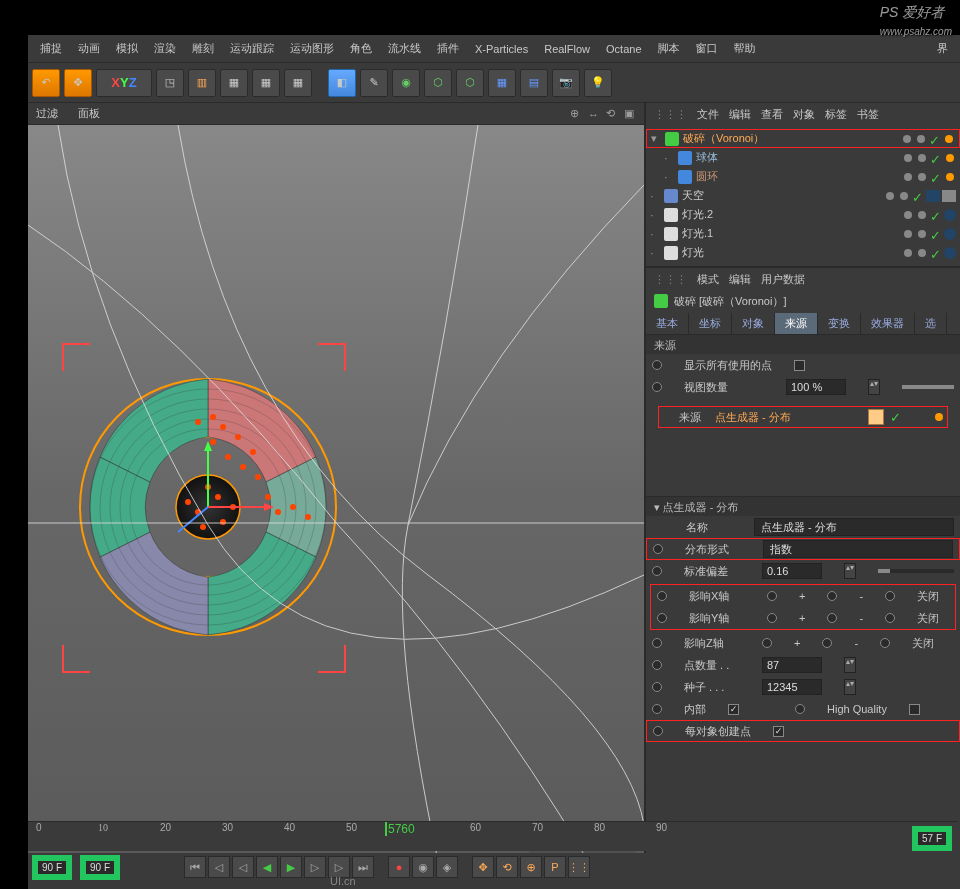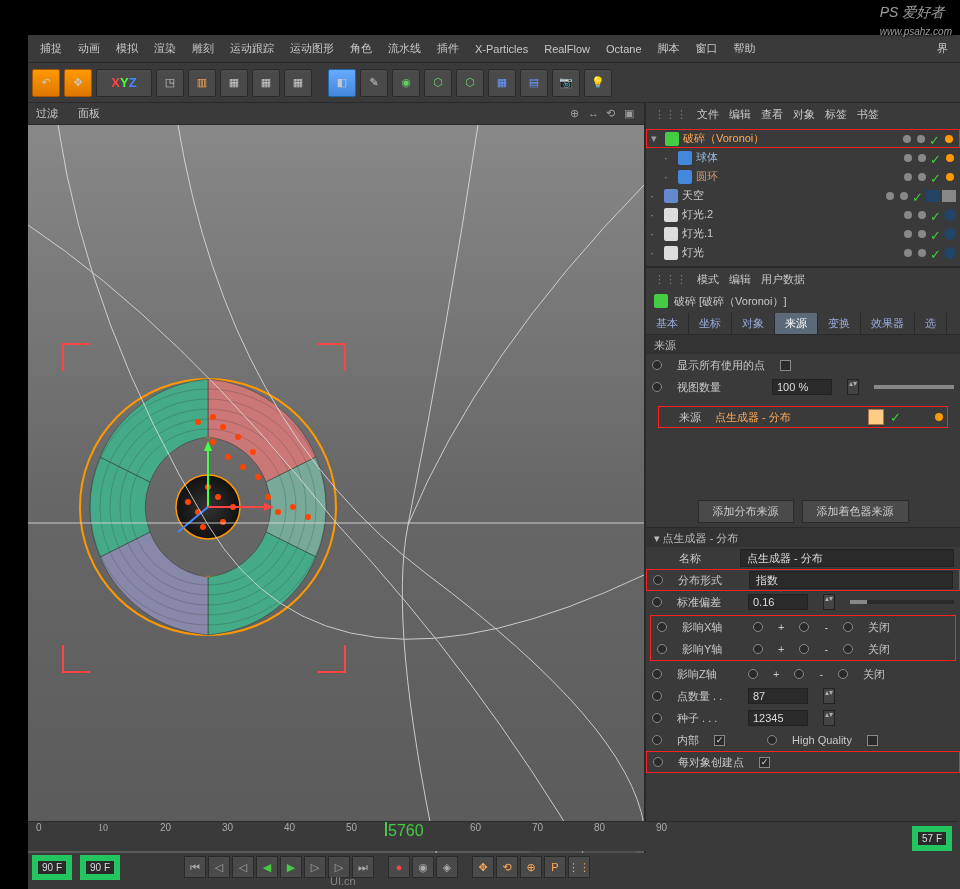--- a/index.html
+++ b/index.html
@@ -39,21 +39,21 @@
 .dot-green{color:#4c4;font-size:13px}
 .dot-orange{background:#f90;border-radius:50%;width:8px!important;height:8px!important;margin:2px}
 .redbox { border: 1px solid #f22 !important; }
 .attr-panel { flex: 1; border-top: 2px solid #2a2a2a; display: flex; flex-direction: column; overflow-y: auto; }
 .attr-head { height: 22px; display: flex; align-items: center; gap: 10px; padding: 0 8px; }
 .attr-title { height: 22px; display: flex; align-items: center; padding: 0 8px; gap: 6px; }
 .tabs { display: flex; height: 22px; align-items: flex-end; }
 .tab { padding: 3px 10px; background: #3a3a3a; color: #9ad; border-right: 1px solid #2a2a2a; font-size: 11px; }
 .tab.active { background: #5a6a78; color: #fff; }
 .section-h { height: 20px; background: #333; padding: 3px 8px; color: #bbb; border-top: 1px solid #2a2a2a; }
-.attr-row { display: flex; align-items: center; height: 22px; padding: 0 6px; gap: 15px; }
+.attr-row { display: flex; align-items: center; height: 22px; padding: 0 6px; gap: 22px; }
 .attr-row .rlabel { width: 80px; text-align: left; }
 .attr-row .radio { width: 10px; height: 10px; border: 1px solid #888; border-radius: 50%; background: #2a2a2a; }
 .attr-row .check { width: 11px; height: 11px; border: 1px solid #888; background: #2a2a2a; display: inline-flex; align-items: center; justify-content: center; font-size: 9px; color: #ddd; }
 .num-input { background: #2a2a2a; border: 1px solid #222; color: #ddd; padding: 1px 4px; width: 60px; height: 16px; font-size: 11px; }
 .spin { width: 12px; height: 16px; background: #444; border: 1px solid #222; font-size: 8px; line-height: 7px; color: #aaa; text-align: center; }
 .slider { flex: 1; height: 4px; background: #2a2a2a; position: relative; }
 .slider .fill { position: absolute; left: 0; top: 0; bottom: 0; background: #888; }
 .drop-area { margin: 4px 8px; padding: 4px; }
 .drop-row { display: flex; align-items: center; gap: 6px; padding: 2px; }
 .btn { background: #4a4a4a; border: 1px solid #2a2a2a; color: #ccc; padding: 3px 14px; font-size: 11px; }
@@ -337,24 +337,20 @@
           <div class="drop-row redbox" style="justify-content:flex-start">
             <span style="width:40px;text-align:right;margin-right:8px">来源</span>
             <span style="color:#fa5">点生成器 - 分布</span>
             <span style="margin-left:auto;width:16px;height:16px;background:#fc8;border:1px solid #a74"></span>
             <span class="dot-green">✓</span>
             <span style="width:20px"></span>
             <span class="dot-orange"></span>
           </div>
           <div style="height:60px"></div>
         </div>
-        <div class="btn-row">
-          <button class="btn">添加分布来源</button>
-          <button class="btn">添加着色器来源</button>
-        </div>
         <div class="section-h">▾ <span>点生成器 - 分布</span></div>
         <div class="attr-row">
           <span style="width:12px"></span>
             <span class="rlabel" style="width:46px">名称</span>
           <input class="text-input" value="点生成器 - 分布" style="">
         </div>
         <div class="attr-row redbox">
           <span class="radio"></span>
             <span class="rlabel" style="width:56px">分布形式</span>
           <input class="text-input" value="指数" style="">
@@ -427,21 +423,21 @@
             <span class="check">✓</span>
         </div>
       </div>
     </div>
   </div>
 </div>
 
 <div class="timeline">
   <div class="ruler" id="ruler">
     <div class="marker" style="left:357px"></div>
-    <span style="position:absolute;left:360px;top:0;color:#4c4;font-size:16px">5760</span>
+    <span style="position:absolute;left:360px;top:0;color:#4c4;font-size:12px">5760</span>
   <span class="tick" style="left: 8px;">0</span>
       <span class="tick" style="left: 70px; font-family: Liberation Serif, serif;">10</span>
       <span class="tick" style="left: 132px;">20</span>
       <span class="tick" style="left: 194px;">30</span>
       <span class="tick" style="left: 256px;">40</span>
       <span class="tick" style="left: 318px;">50</span>
       <span class="tick" style="left: 380px;"></span>
       <span class="tick" style="left: 442px;">60</span>
       <span class="tick" style="left: 504px;">70</span>
       <span class="tick" style="left: 566px;">80</span>

